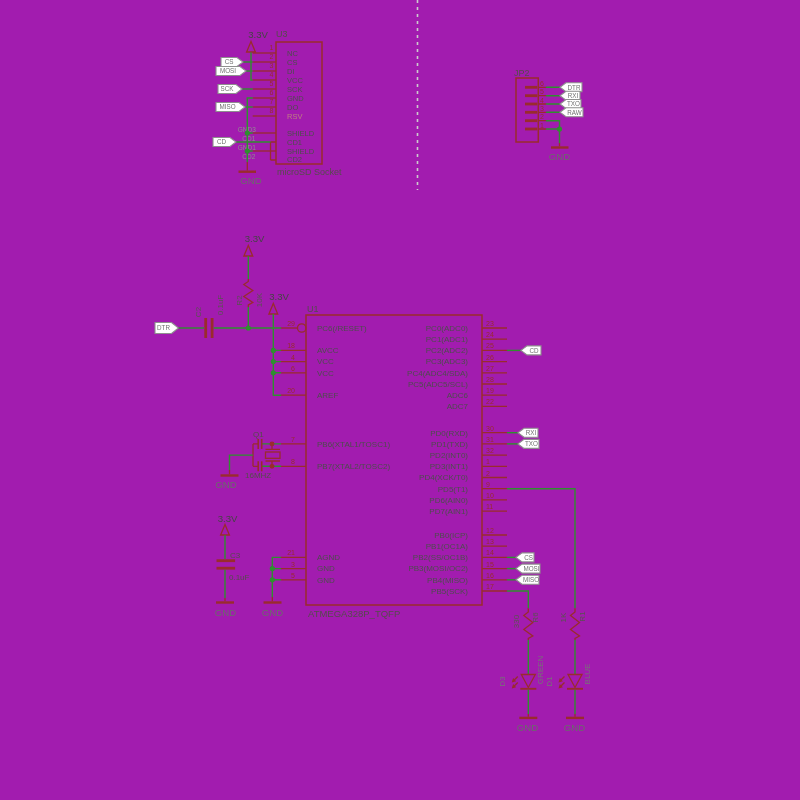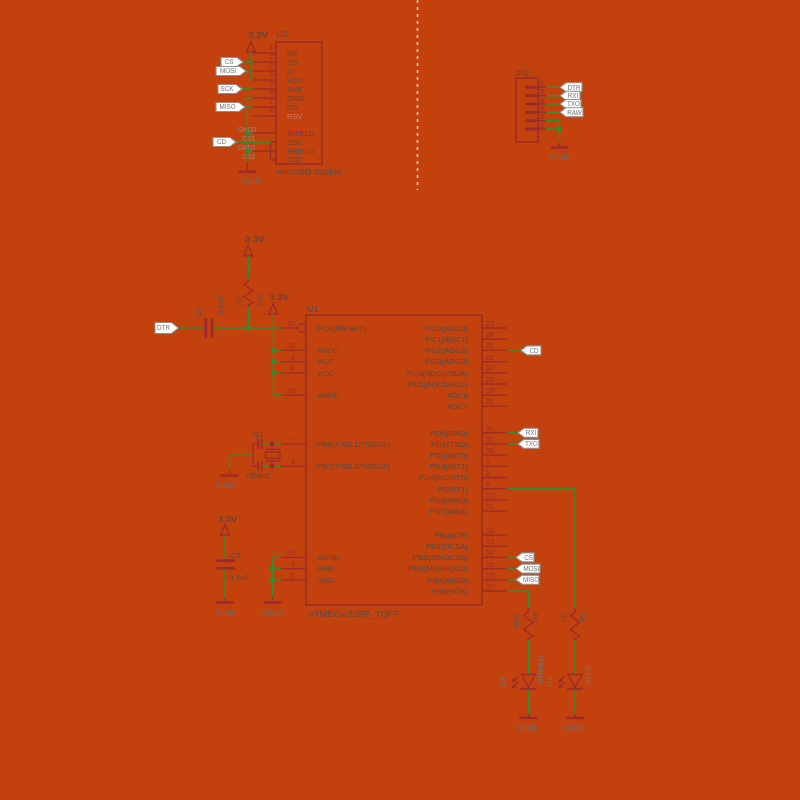--- a/index.html
+++ b/index.html
@@ -1,16 +1,16 @@
 <!DOCTYPE html>
 <html><head>
 <meta charset="utf-8">
 <style>
   html,body{margin:0;padding:0;background:#ffffff;}
-  #canvas{width:800px;height:800px;position:relative;background:#c2410c;}
+  #canvas{width:800px;height:800px;position:relative;background:#a21caf;}
   svg{display:block;}
   text{font-family:"Liberation Sans","DejaVu Sans",sans-serif;}
   .pname{fill:#4d4d4d;font-size:8px;}
   .pname-sm{fill:#4d4d4d;font-size:7.5px;}
   .pname-dim{fill:#bf7f7f;font-size:7.5px;}
   .pnum{fill:#9a2b2d;font-size:7px;}
   .ref{fill:#554c4c;font-size:8px;}
   .refbig{fill:#554c4c;font-size:9px;}
   .part{fill:#554c4c;font-size:9.5px;}
   .flagtxt{fill:#6f6f6f;font-size:6.3px;text-anchor:middle;}

